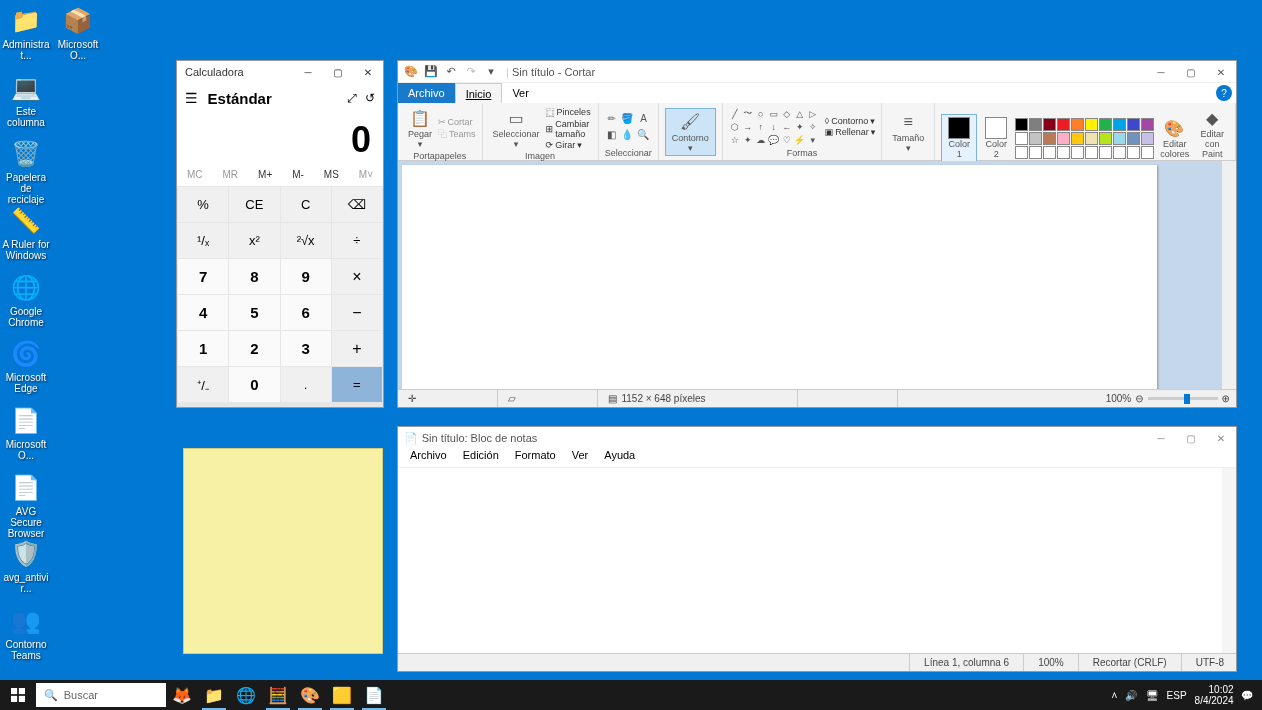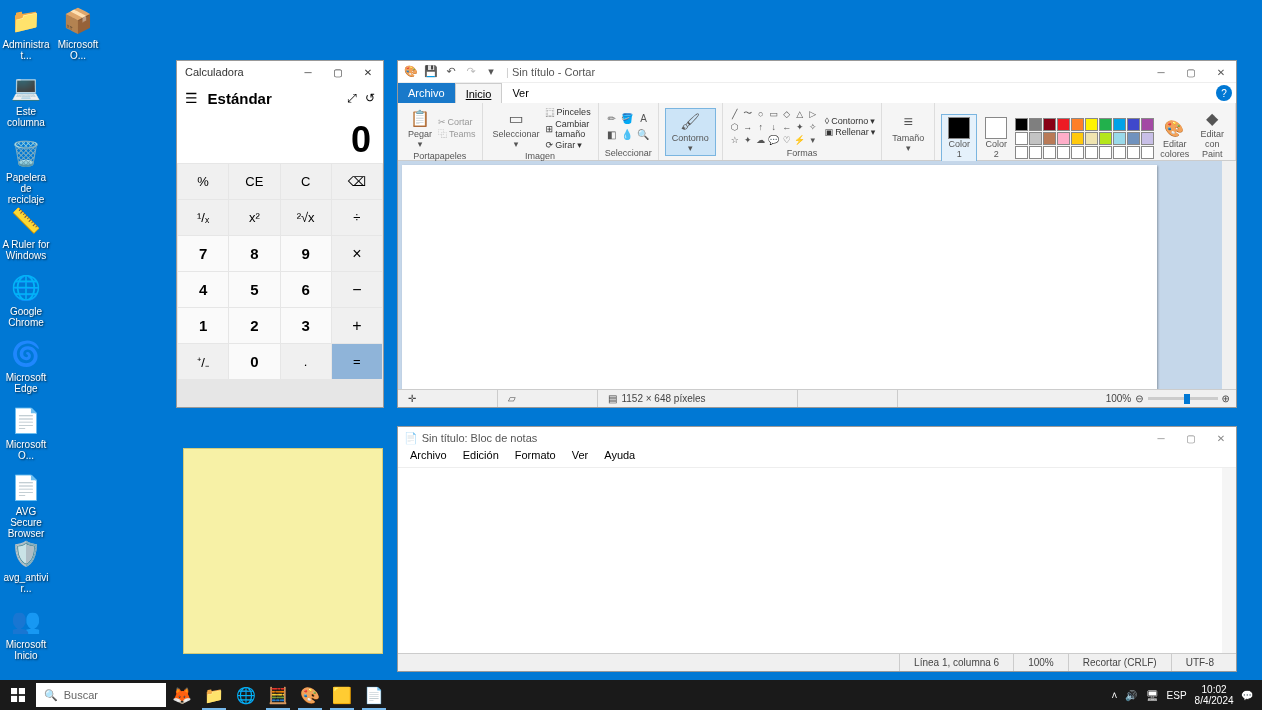--- a/index.html
+++ b/index.html
@@ -81,21 +81,21 @@
 .notepad .status { height: 18px; background: #f0f0f0; border-top: 1px solid #ccc; display: flex; align-items: center; font-size: 10px; color: #444; justify-content: flex-end; }
 .notepad .status .seg { padding: 0 14px; border-left: 1px solid #ccc; height: 100%; display: flex; align-items: center; }
 
 
 .taskbar { position: absolute; left: 0; bottom: 0; width: 100%; height: 30px; background: #1a1a1a; display: flex; align-items: center; }
 .taskbar .start { width: 36px; height: 30px; display: flex; align-items: center; justify-content: center; color: white; cursor: pointer; }
 .taskbar .search { width: 130px; height: 24px; background: white; display: flex; align-items: center; padding: 0 8px; font-size: 11px; color: #666; gap: 6px; }
 .taskbar .tbic { width: 32px; height: 30px; display: flex; align-items: center; justify-content: center; font-size: 16px; cursor: pointer; color: white; position: relative; }
 .taskbar .tbic.active::after { content: ''; position: absolute; bottom: 0; left: 4px; right: 4px; height: 2px; background: #76b9ed; }
 .taskbar .tray { margin-left: auto; display: flex; align-items: center; color: white; font-size: 10px; gap: 8px; padding: 0 8px; }
-.taskbar .tray .clock { text-align: center; line-height: 1.1; }
+.taskbar .tray .clock { text-align: right; line-height: 1.1; }
 
 
 .win-logo { width: 14px; height: 14px; }
 .win-logo rect { fill: white; }
 </style>
 </head>
 <body>
 
 <div id="desktop-icons">
     <div class="desktop-icon" style="left: 2px; top: 5px;">
@@ -133,40 +133,48 @@
     <div class="desktop-icon" style="left: 2px; top: 472px;">
       <div class="ic">📄</div>
       <div class="lbl">AVG Secure Browser</div>
     </div>
     <div class="desktop-icon" style="left: 2px; top: 538px;">
       <div class="ic">🛡️</div>
       <div class="lbl">avg_antivir...</div>
     </div>
     <div class="desktop-icon" style="left: 2px; top: 605px;">
       <div class="ic">👥</div>
-      <div class="lbl">Microsoft Inicio</div>
+      <div class="lbl">Contorno Teams</div>
     </div>
   </div>
 
 <div class="calc">
   <div class="titlebar">
     <span>Calculadora</span>
     <div class="winbtns">
       <div class="winbtn">─</div>
       <div class="winbtn">▢</div>
       <div class="winbtn close">✕</div>
     </div>
   </div>
   <div class="header">
     <span class="menu-ic">☰</span>
     <span class="mode">Estándar</span>
     <span class="pip-ic">⤢</span>
     <span class="hist-ic">↺</span>
   </div>
   <div class="display">0</div>
+  <div class="mem" id="calc-mem">
+      <span>MC</span>
+      <span>MR</span>
+      <span class="active">M+</span>
+      <span class="active">M-</span>
+      <span class="active">MS</span>
+      <span>M˅</span>
+    </div>
   <div class="grid" id="calc-grid">
       <div class="btn fn">%</div>
       <div class="btn fn">CE</div>
       <div class="btn fn">C</div>
       <div class="btn fn">⌫</div>
       <div class="btn fn">¹/ₓ</div>
       <div class="btn fn">x²</div>
       <div class="btn fn">²√x</div>
       <div class="btn fn">÷</div>
       <div class="btn num">7</div>
@@ -413,21 +421,21 @@
       <span>Ver</span>
       <span>Ayuda</span>
     </div>
   <div class="textarea">
     <div class="vscroll"></div>
   </div>
   <div class="status">
     <div class="seg">Línea 1, columna 6</div>
     <div class="seg">100%</div>
     <div class="seg">Recortar (CRLF)</div>
-    <div class="seg" style="padding-right:22px">UTF-8</div>
+    <div class="seg" style="padding-right:12px">UTF-8</div>
   </div>
 </div>
 
 <div class="taskbar">
   <div class="start">
     <svg class="win-logo" viewBox="0 0 16 16">
         <rect x="0" y="0" width="7" height="7"></rect>
         <rect x="9" y="0" width="7" height="7"></rect>
         <rect x="0" y="9" width="7" height="7"></rect>
         <rect x="9" y="9" width="7" height="7"></rect>

